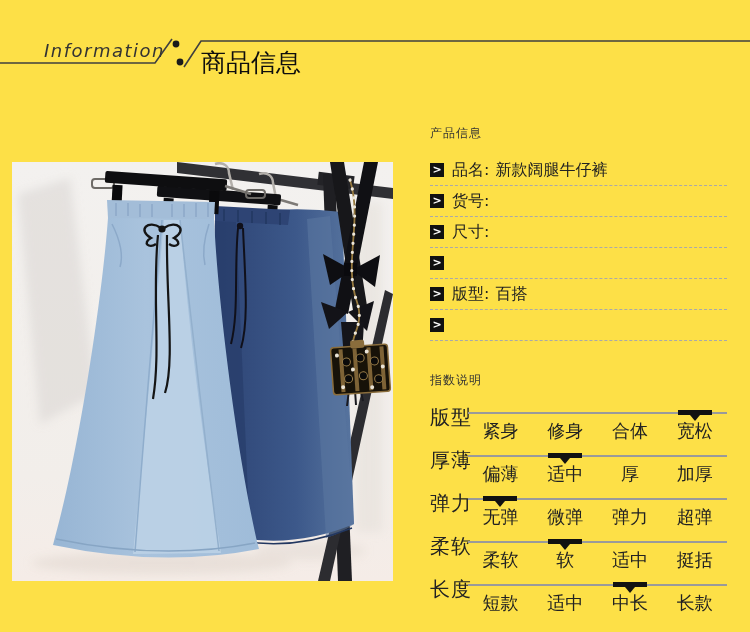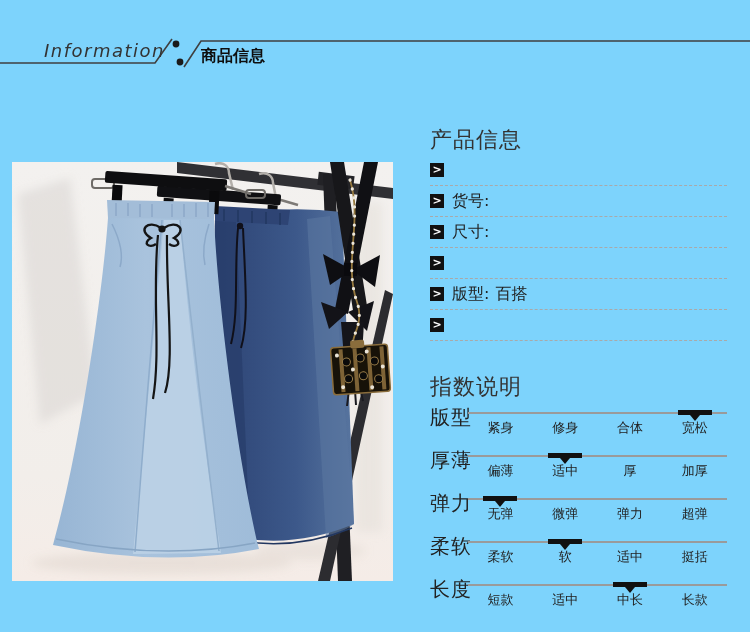--- a/index.html
+++ b/index.html
@@ -1,30 +1,30 @@
 <!DOCTYPE html>
 <html><head>
 <meta charset="utf-8">
 <style>
   html,body{margin:0;padding:0;background:#ffffff;}
-  #page{position:relative;width:750px;height:632px;background:#7dd3fc;overflow:hidden;
+  #page{position:relative;width:750px;height:632px;background:#fde047;overflow:hidden;
         font-family:"DejaVu Sans","Liberation Sans",sans-serif;color:#222;}
 
   
   #header-deco{position:absolute;left:0;top:0;width:750px;height:80px;}
   .en-title{position:absolute;left:44px;top:40px;font-size:18px;font-style:italic;
             letter-spacing:1.5px;color:#333;}
-  .cn-title{position:absolute;left:201px;top:46px;font-size:16px;font-weight:bold;color:#0e0e0e;}
+  .cn-title{position:absolute;left:201px;top:46px;font-size:25px;font-weight:normal;color:#0e0e0e;}
 
   
   .photo{position:absolute;left:12px;top:162px;width:381px;height:419px;}
 
   
   .right-col{position:absolute;left:430px;top:118px;width:297px;}
-  .section-title{position:absolute;left:0;font-size:22px;color:#333;letter-spacing:1px;}
+  .section-title{position:absolute;left:0;font-size:12px;color:#333;letter-spacing:1px;}
   #title-product{top:7px;}
   #title-index{top:254px;}
 
   .info-rows{position:absolute;left:0;top:37px;width:297px;}
   .info-row{position:relative;height:30px;line-height:30px;border-bottom:1px dashed #a9a9a9;
             font-size:16px;white-space:nowrap;}
   .row-icon{position:absolute;left:0;top:8px;width:14px;height:14px;background:#111;
             color:#fff;font-size:11px;font-weight:bold;line-height:14px;text-align:center;}
   .row-text{position:absolute;left:22px;top:0;}
   .row-label{color:#222;}
@@ -33,21 +33,21 @@
   .scales{position:absolute;left:0;top:284px;width:297px;}
   .scale-row{position:relative;height:43px;}
   .scale-label{position:absolute;left:0;top:2px;font-size:20px;color:#222;letter-spacing:1px;}
   .scale-line{position:absolute;left:38px;right:0;top:10px;height:2px;background:#9a9a9a;}
   .scale-marker{position:absolute;top:-2px;width:34px;height:5px;background:#111;
                 transform:translateX(-50%);}
   .scale-marker:after{content:"";position:absolute;left:50%;top:5px;margin-left:-5px;
                 width:0;height:0;border-left:5px solid transparent;
                 border-right:5px solid transparent;border-top:6px solid #111;}
   .scale-options{position:absolute;left:38px;right:0;top:17px;display:flex;}
-  .scale-option{flex:1;text-align:center;font-size:13px;color:#222;}
+  .scale-option{flex:1;text-align:center;font-size:18px;color:#222;}
 </style>
 </head>
 <body>
 
 <div id="page">
 
   <svg id="header-deco" viewBox="0 0 750 80" xmlns="http://www.w3.org/2000/svg">
     <path d="M0 63 H155 L172 39" stroke="#3f3f3f" stroke-width="1.6" fill="none"></path>
     <path d="M184 67 L201 41 H750" stroke="#3f3f3f" stroke-width="1.6" fill="none"></path>
     <circle cx="176" cy="44" r="3.4" fill="#1a1a1a"></circle>
@@ -199,20 +199,21 @@
     </g>
   </svg>
 
   <div class="right-col">
 
     <div class="section-title" id="title-product">产品信息</div>
 
     <div class="info-rows">
       <div class="info-row">
         <span class="row-icon">&gt;</span>
+        <span class="row-text"><span class="row-label">品名:</span><span class="row-value">新款阔腿牛仔裤</span></span>
       </div>
       <div class="info-row">
         <span class="row-icon">&gt;</span>
         <span class="row-text"><span class="row-label">货号:</span><span class="row-value"></span></span>
       </div>
       <div class="info-row">
         <span class="row-icon">&gt;</span>
         <span class="row-text"><span class="row-label">尺寸:</span><span class="row-value"></span></span>
       </div>
       <div class="info-row">

